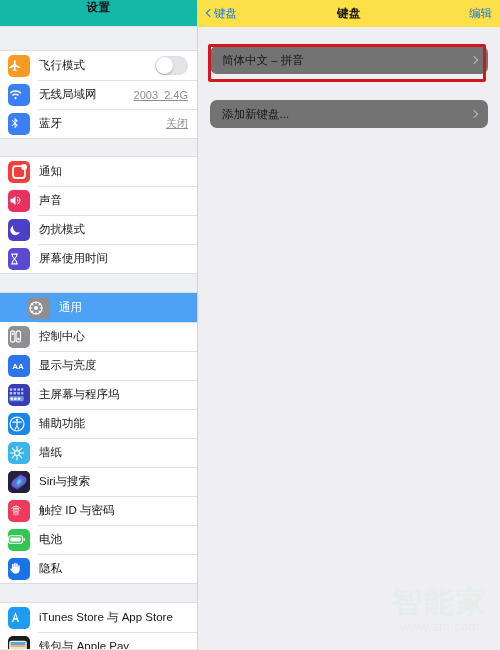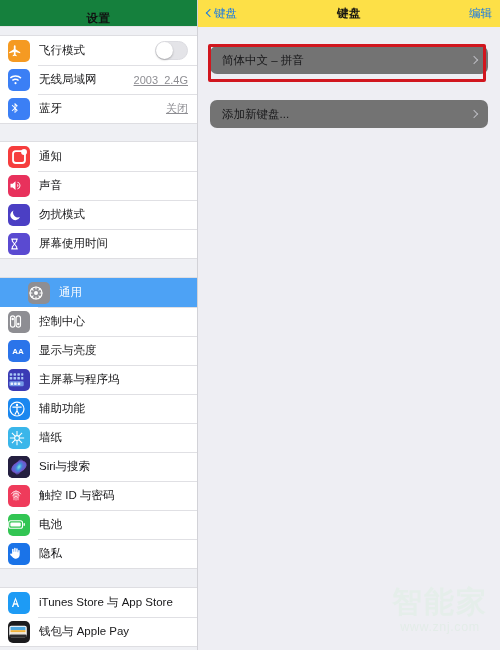--- a/index.html
+++ b/index.html
@@ -27,44 +27,44 @@
     position: relative;
     width: 198px;
     height: 650px;
     background: #eff0f4;
     border-right: 1px solid #d2d2d7;
     box-sizing: border-box;
     overflow: hidden;
   }
   .sidebar-header {
     height: 27px;
-    background: #15803d;
-    display: flex;
-    align-items: flex-end;
+    background: #14b8a6;
+    display: flex;
+    align-items: flex-start;
     justify-content: center;
     border-bottom: 1px solid #e3e3e6;
     box-sizing: border-box;
   }
   .sidebar-header-title {
     font-size: 11.5px;
     font-weight: bold;
     color: #111;
     letter-spacing: 0.5px;
   }
   .sidebar-scroll {
     height: 622px;
     overflow: hidden;
     background: #eff0f4;
   }
   .group {
     background: #ffffff;
     border-top: 1px solid #dedee2;
     border-bottom: 1px solid #dedee2;
   }
-  .group.first { margin-top: 8px; }
+  .group.first { margin-top: 23px; }
   .group-gap { height: 17px; background: #eff0f4; }
   .group-gap.tall { height: 18px; }
 
   .row {
     position: relative;
     display: flex;
     align-items: center;
     height: 29px;
     padding-left: 8px;
     padding-right: 9px;

